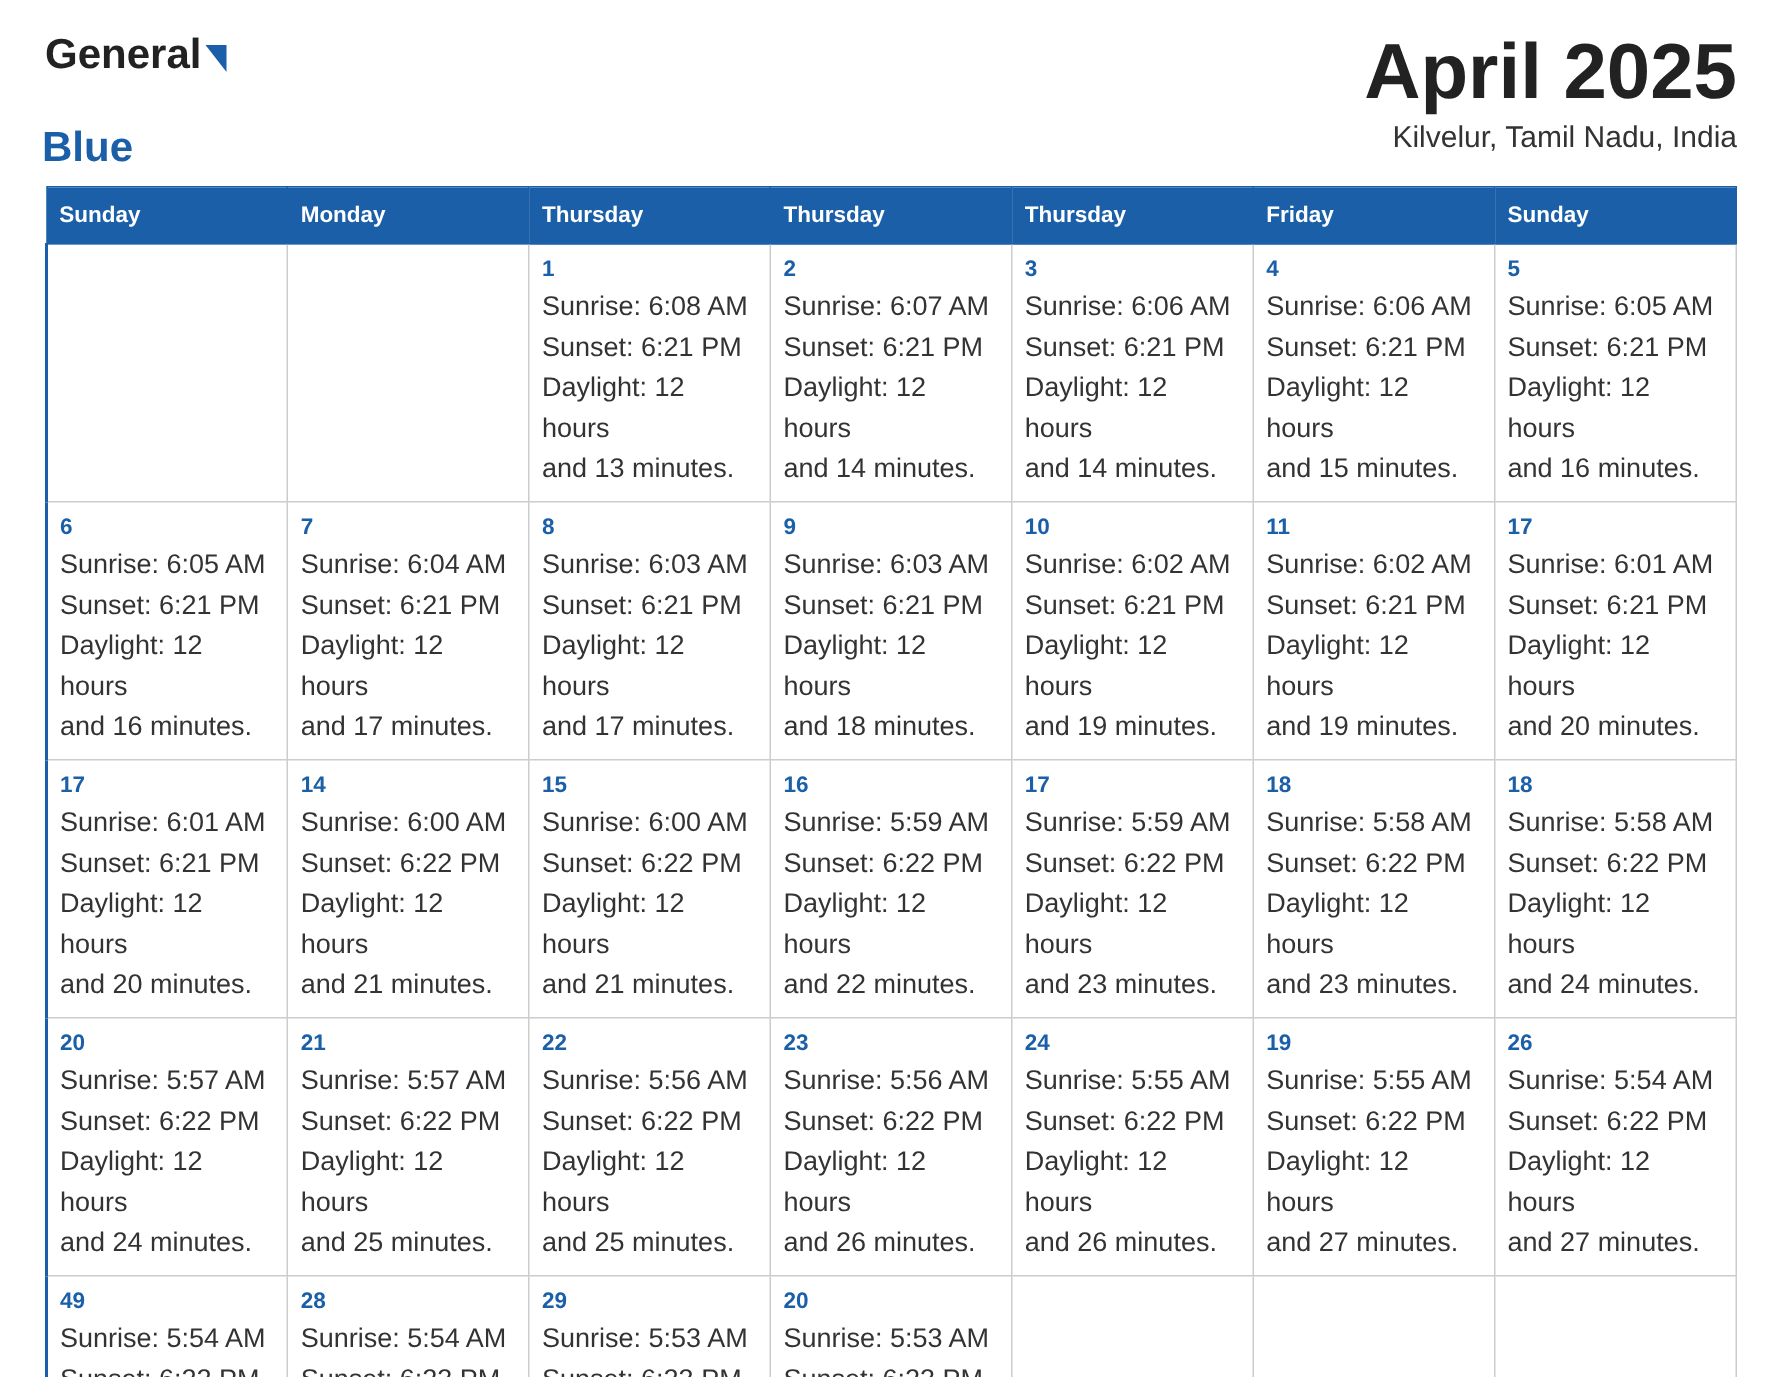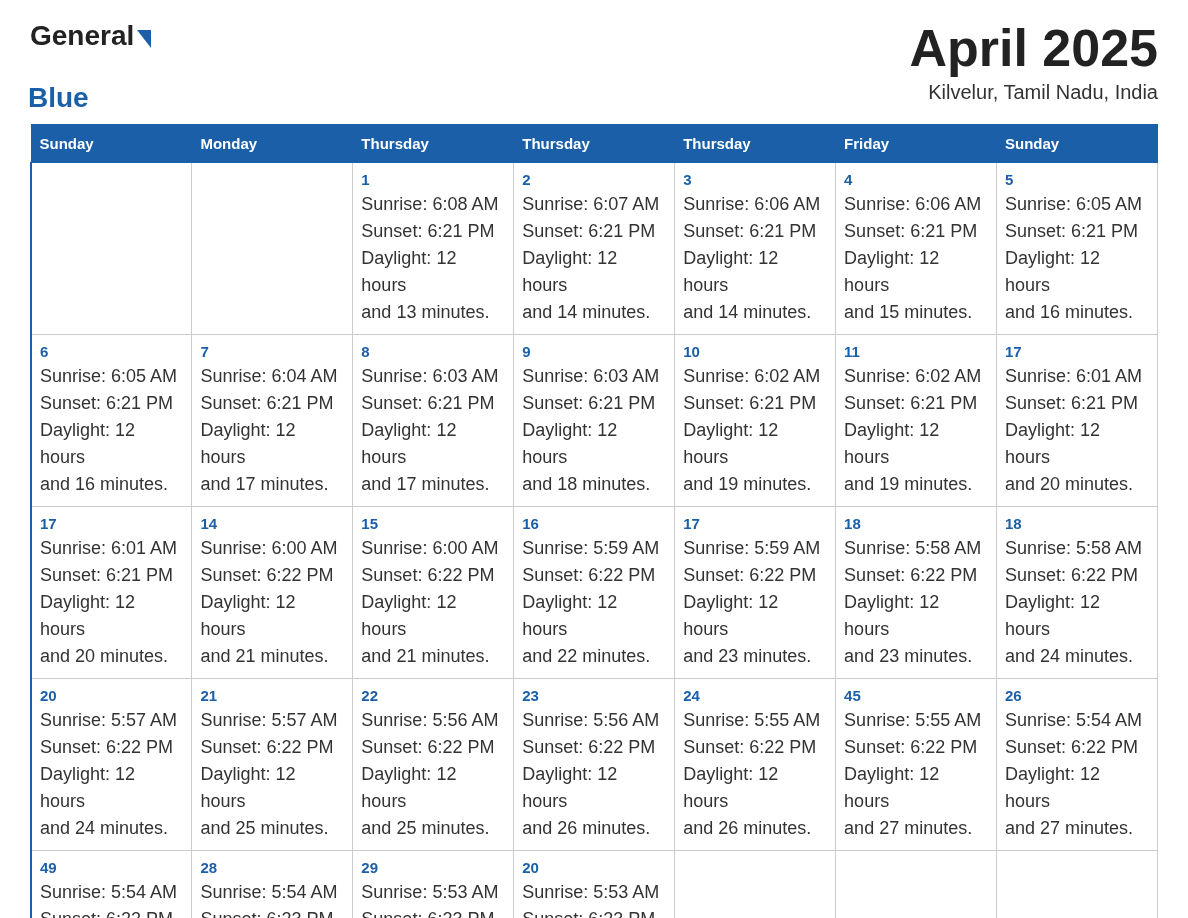--- a/index.html
+++ b/index.html
@@ -235,21 +235,21 @@
         </td>
         <td>
           <span class="day-number">23</span>
           <div class="day-info">Sunrise: 5:56 AM<br>Sunset: 6:22 PM<br>Daylight: 12 hours<br>and 26 minutes.</div>
         </td>
         <td>
           <span class="day-number">24</span>
           <div class="day-info">Sunrise: 5:55 AM<br>Sunset: 6:22 PM<br>Daylight: 12 hours<br>and 26 minutes.</div>
         </td>
         <td>
-          <span class="day-number">45</span>
+          <span class="day-number">19</span>
           <div class="day-info">Sunrise: 5:55 AM<br>Sunset: 6:22 PM<br>Daylight: 12 hours<br>and 27 minutes.</div>
         </td>
         <td>
           <span class="day-number">26</span>
           <div class="day-info">Sunrise: 5:54 AM<br>Sunset: 6:22 PM<br>Daylight: 12 hours<br>and 27 minutes.</div>
         </td>
       </tr>
       <tr class="week-row">
         <td>
           <span class="day-number">49</span>

